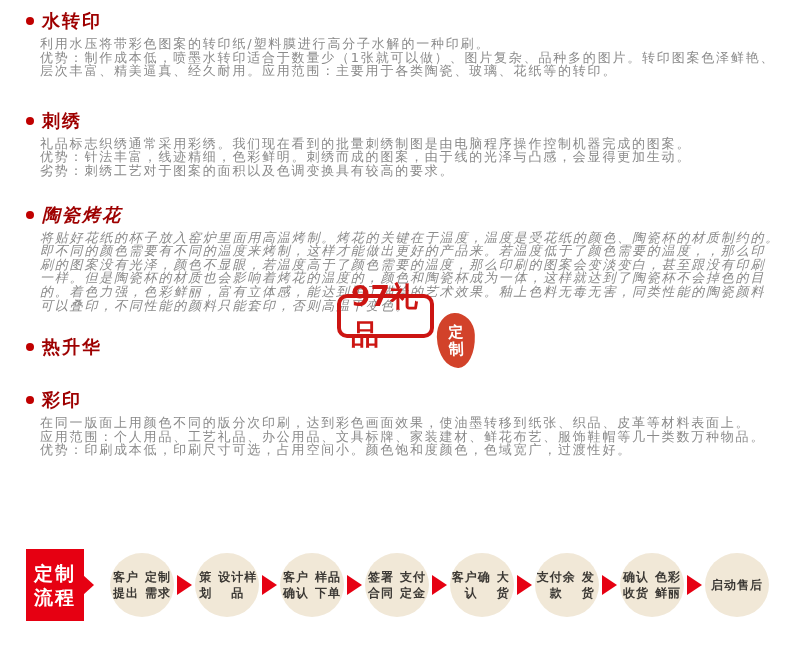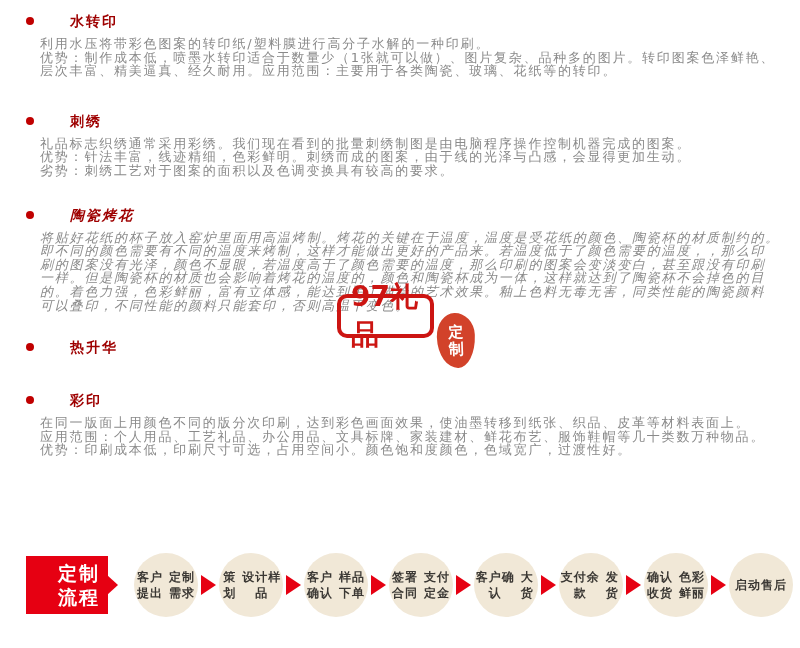--- a/index.html
+++ b/index.html
@@ -7,21 +7,21 @@
     position:relative;
     width:800px;height:648px;
     background:#ffffff;
     overflow:hidden;
     font-family:"DejaVu Sans",sans-serif;
   }
   .content{padding:12px 18px 0 26px;}
   .section{margin:0;}
   .section-header{display:flex;align-items:center;gap:8px;margin-bottom:7px;}
   .bullet{width:8px;height:8px;border-radius:50%;background:var(--bullet-red,#c00000);flex:0 0 auto;}
-  .section-title{font-size:14px;font-weight:bold;color:var(--title-red,#9e0000);letter-spacing:2px;line-height:18px;margin-left:28px;}
+  .section-title{font-size:18px;font-weight:bold;color:var(--title-red,#9e0000);letter-spacing:2px;line-height:18px;}
   .section-body{margin-left:14px;font-size:13px;color:var(--body-gray,#8a8a8a);letter-spacing:1.8px;}
   .tline{line-height:13.6px;white-space:nowrap;}
   .mb1{margin-bottom:34px;}
   .mb2{margin-bottom:28px;}
   .mb3{margin-bottom:26px;font-style:italic;}
   .mb4{margin-bottom:35px;}
 
   
   .wm-logo{
     position:absolute;left:337px;top:294px;width:97px;height:44px;
@@ -35,24 +35,24 @@
     border-radius:48% 52% 46% 54% / 42% 40% 58% 56%;
     transform:rotate(-2deg);
     display:flex;flex-direction:column;align-items:center;justify-content:center;
     color:#ffffff;font-size:15px;font-weight:bold;line-height:17px;z-index:5;
     font-family:"DejaVu Serif",serif;
   }
 
   
   .flow{position:absolute;left:26px;top:549px;width:760px;height:72px;display:flex;align-items:center;}
   .flow-label{
-    position:relative;flex:0 0 auto;width:58px;height:58px;margin-right:26px;
+    position:relative;flex:0 0 auto;width:58px;height:72px;margin-right:26px;
     background:var(--flow-red,#e60012);color:#ffffff;
     display:flex;flex-direction:column;align-items:center;justify-content:center;
-    font-size:19px;font-weight:bold;line-height:24px;letter-spacing:2px;padding-left:24px;
+    font-size:19px;font-weight:bold;line-height:24px;letter-spacing:2px;
   }
   .flow-label::after{
     content:"";position:absolute;right:-10px;top:50%;transform:translateY(-50%);
     width:0;height:0;border-top:10px solid transparent;border-bottom:10px solid transparent;
     border-left:11px solid var(--flow-red,#e60012);
   }
   .step-circle{
     flex:0 0 auto;width:64px;height:64px;border-radius:50%;
     background:var(--circle-beige,#f1e8d7);color:var(--circle-text,#3b3834);
     display:flex;flex-direction:row;align-items:center;justify-content:center;

